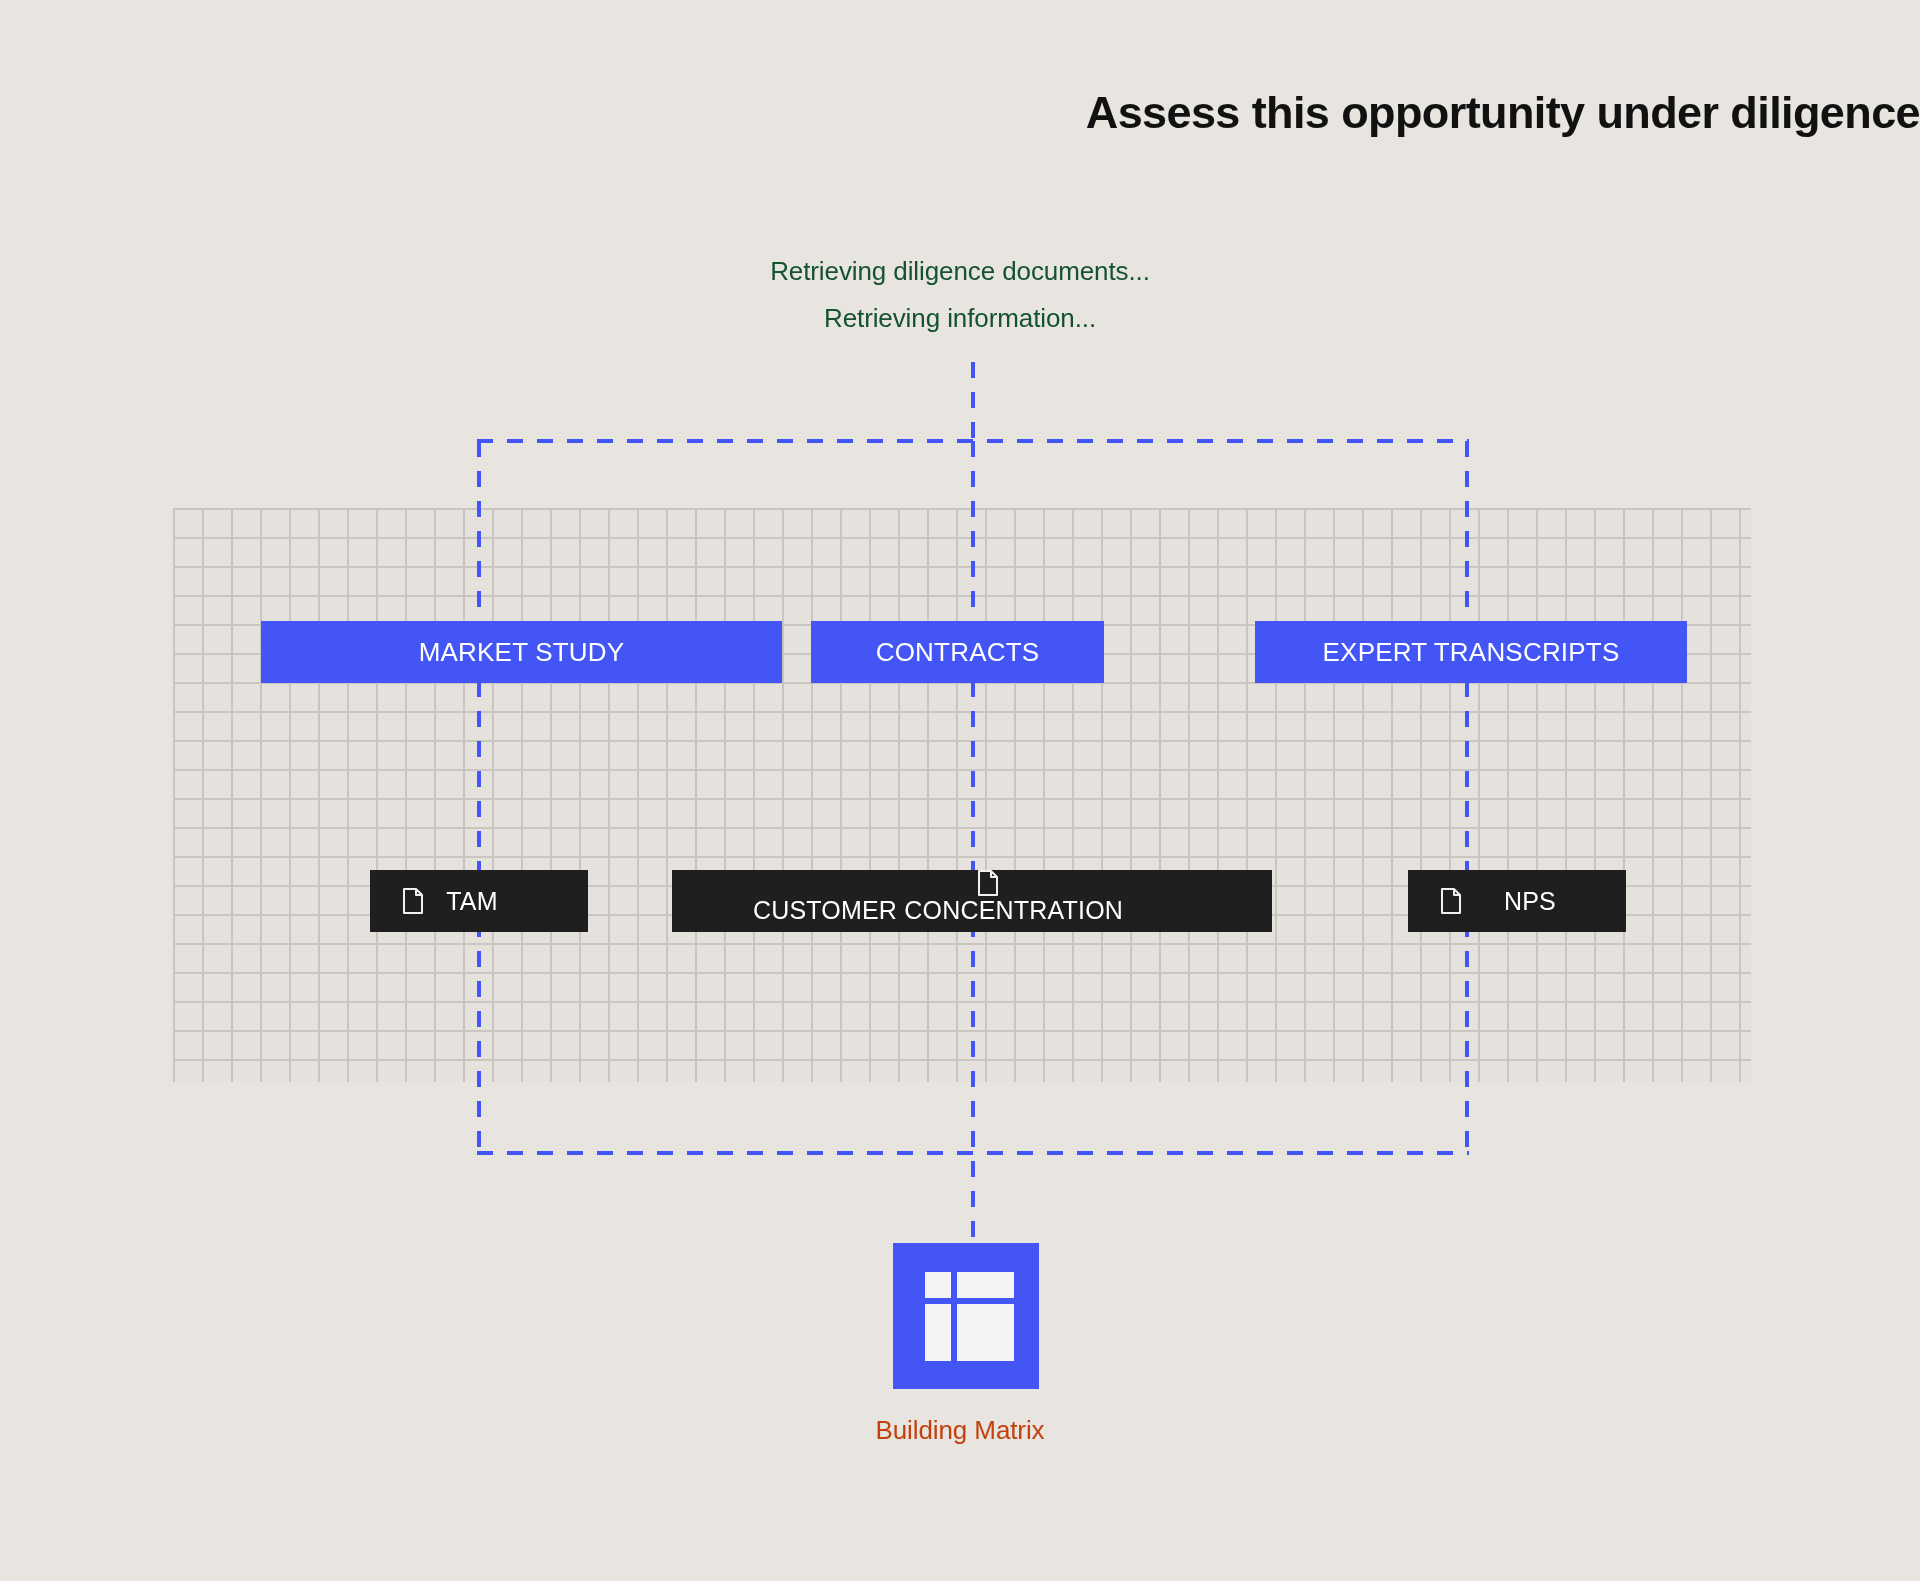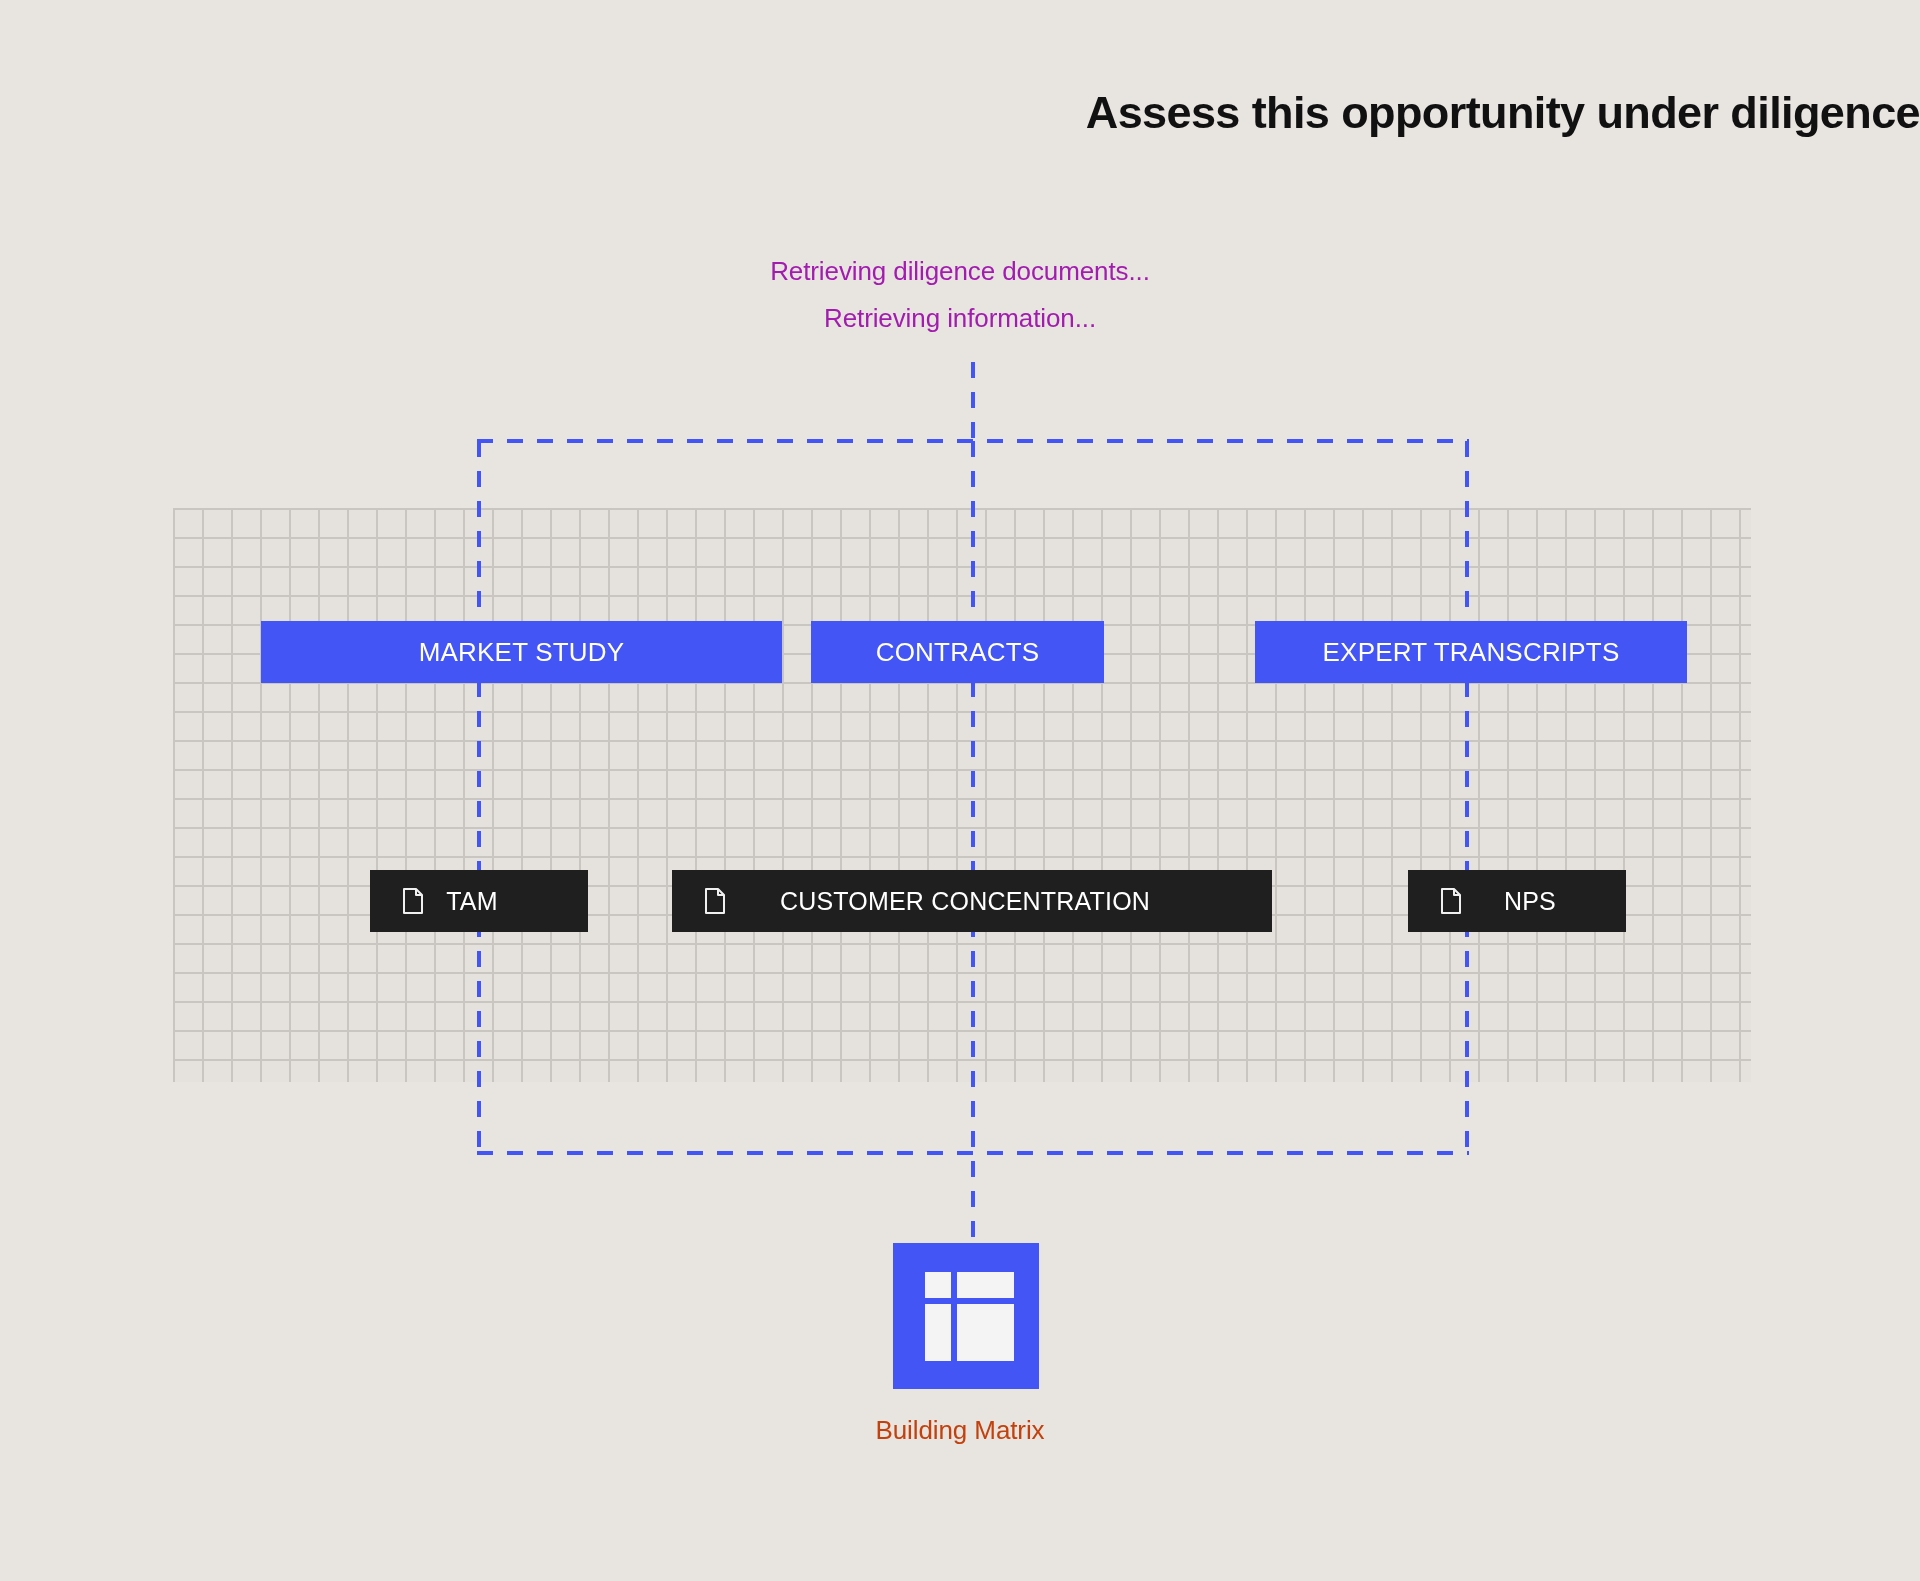--- a/index.html
+++ b/index.html
@@ -32,21 +32,21 @@
   
   .status-block {
     position: absolute;
     top: 248px;
     left: 0;
     width: 1920px;
     text-align: center;
   }
   .status-line {
     font-size: 26px;
-    color: #a21caf;
+    color: #14532d;
     line-height: 47px;
     letter-spacing: -0.1px;
   }
 
   
   .grid-panel {
     position: absolute;
     left: 173px;
     top: 508px;
     width: 1578px;
@@ -97,21 +97,21 @@
     margin-left: 32px;
     flex: 0 0 auto;
     display: block;
   }
   .doc-chip .doc-label {
     flex: 1 1 auto;
     text-align: center;
     padding-right: 68px;
   }
   .doc-tam  { left: 370px;  top: 870px; width: 218px; }
-  .doc-cust { left: 672px;  top: 870px; width: 600px; }
+  .doc-cust { left: 672px;  top: 870px; width: 600px; flex-direction: column; }
   .doc-nps  { left: 1408px; top: 870px; width: 218px; gap: 40px; }
 
   
   .matrix-icon {
     position: absolute;
     left: 893px;
     top: 1243px;
     width: 146px;
     height: 146px;
     background: #4355f5;

